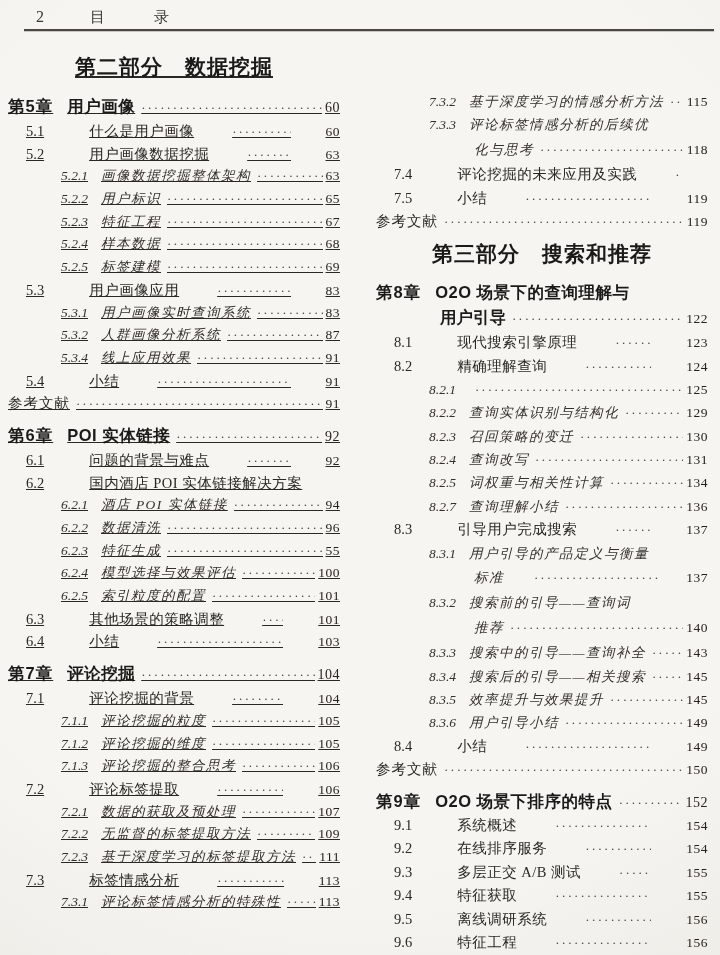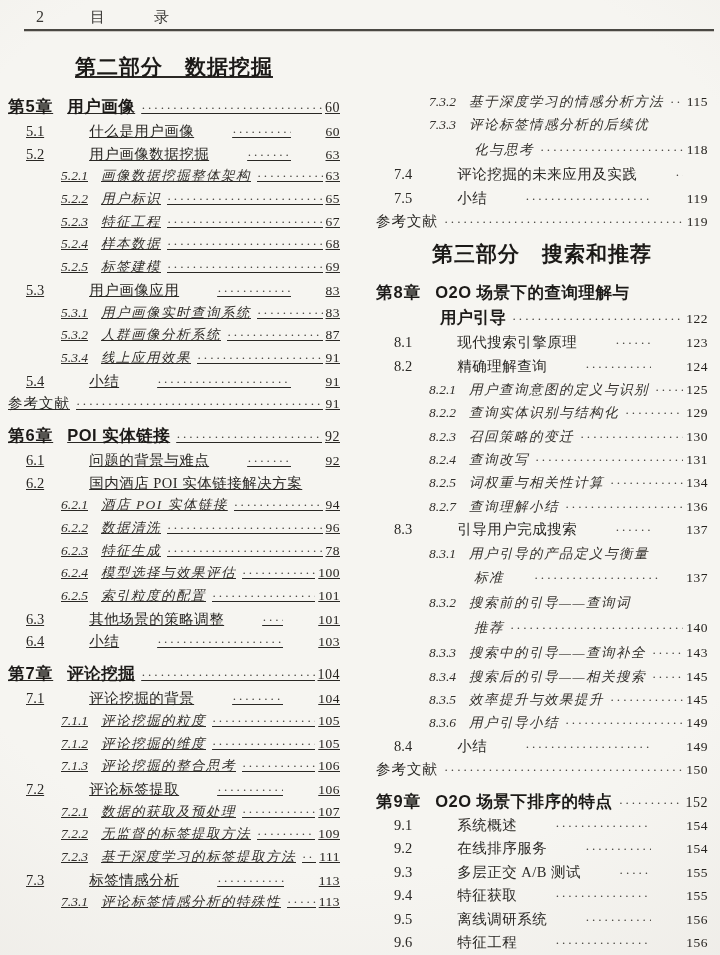--- a/index.html
+++ b/index.html
@@ -204,21 +204,21 @@
       <div class="line lv-s2">
         <span class="num">6.2.2</span>
         <span class="title">数据清洗</span>
         <span class="leader"></span>
         <span class="pg">96</span>
       </div>
       <div class="line lv-s2">
         <span class="num">6.2.3</span>
         <span class="title">特征生成</span>
         <span class="leader"></span>
-        <span class="pg">78</span>
+        <span class="pg">55</span>
       </div>
       <div class="line lv-s2">
         <span class="num">6.2.4</span>
         <span class="title">模型选择与效果评估</span>
         <span class="leader"></span>
         <span class="pg">100</span>
       </div>
       <div class="line lv-s2">
         <span class="num">6.2.5</span>
         <span class="title">索引粒度的配置</span>
@@ -354,21 +354,20 @@
         <span class="pg">123</span>
       </div>
       <div class="line lv-s1">
         <span class="num">8.2</span>
         <span class="title">精确理解查询</span>
         <span class="leader"></span>
         <span class="pg">124</span>
       </div>
       <div class="line lv-s2">
         <span class="num">8.2.1</span>
-        <span class="title">用户查询意图的定义与识别</span>
         <span class="leader"></span>
         <span class="pg">125</span>
       </div>
       <div class="line lv-s2">
         <span class="num">8.2.2</span>
         <span class="title">查询实体识别与结构化</span>
         <span class="leader"></span>
         <span class="pg">129</span>
       </div>
       <div class="line lv-s2">

